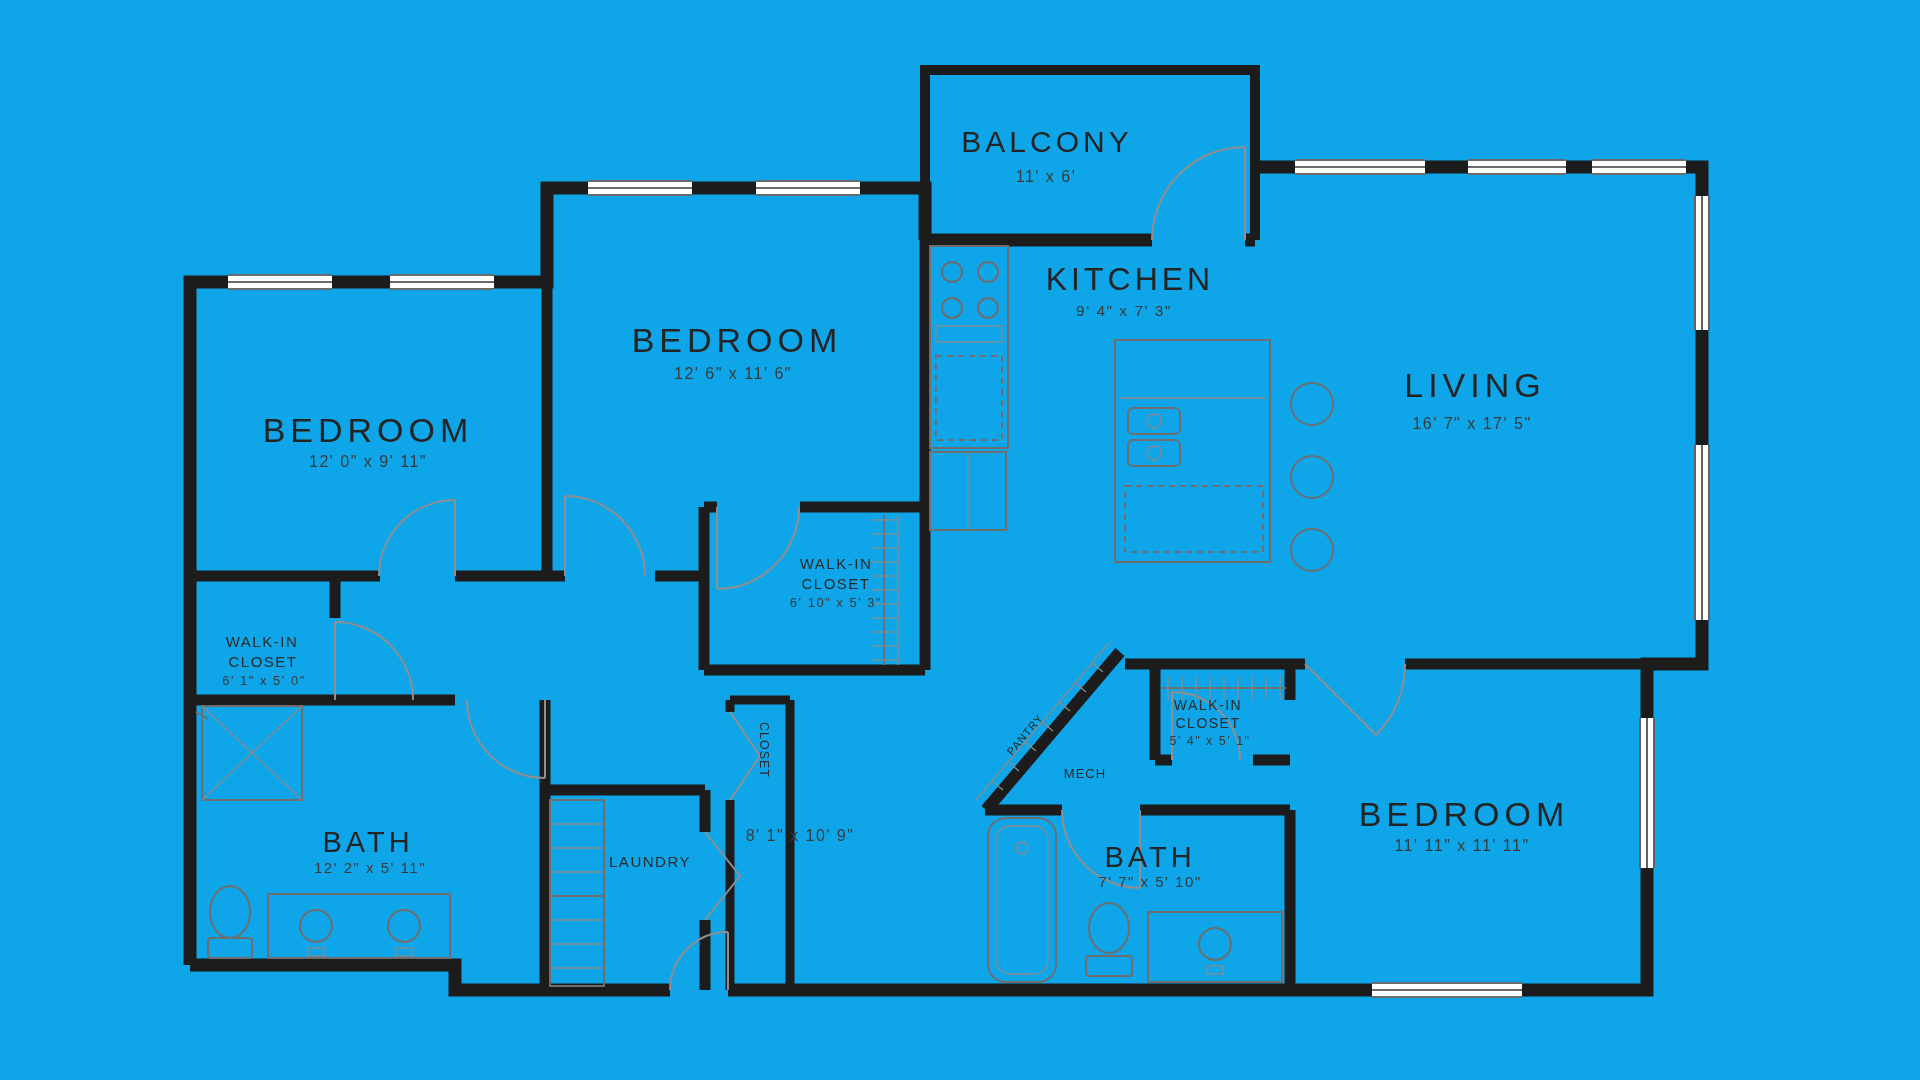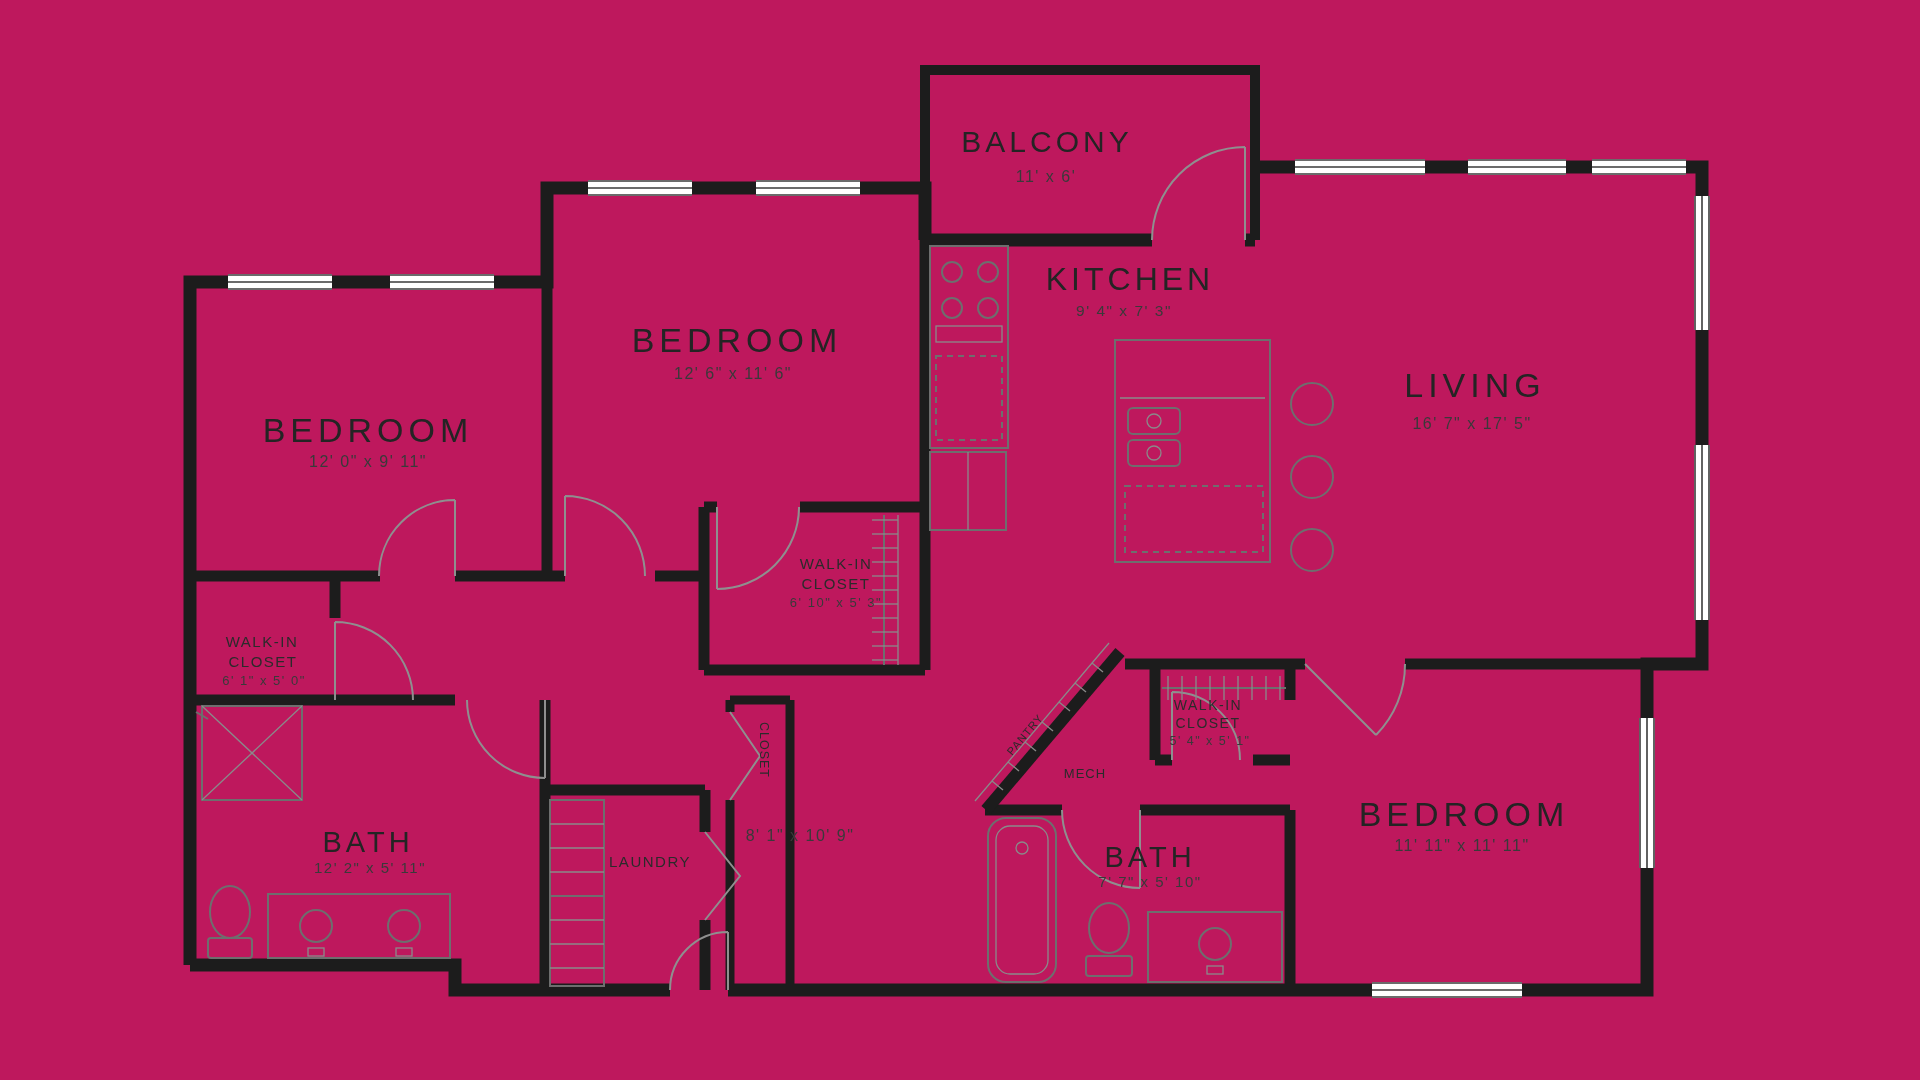--- a/index.html
+++ b/index.html
@@ -1,16 +1,16 @@
 <!DOCTYPE html>
 <html><head>
 <meta charset="utf-8">
 <style>
   html,body{margin:0;padding:0;background:#ffffff;}
-  .stage{width:1920px;height:1080px;position:relative;background:#be185d;overflow:hidden;}
+  .stage{width:1920px;height:1080px;position:relative;background:#0ea5e9;overflow:hidden;}
   svg text{font-family:"Liberation Sans", sans-serif;fill:#242424;}
   svg .big{letter-spacing:5px;font-weight:500;}
   svg .mid{letter-spacing:4px;font-weight:500;}
   svg .dims{fill:#3a3a3a;letter-spacing:1.5px;font-weight:400;}
   svg .small{letter-spacing:1.5px;fill:#2b2b2b;font-weight:500;}
   svg .tiny{letter-spacing:1px;fill:#2b2b2b;font-weight:500;}
   .wall{stroke:#1c1c1c;fill:none;}
   .fix{stroke:#6e6e6e;fill:none;stroke-width:2;}
   .fixl{stroke:#8a8a8a;fill:none;stroke-width:1.3;}
   .door{stroke:#8f8f8f;fill:none;stroke-width:2;}

